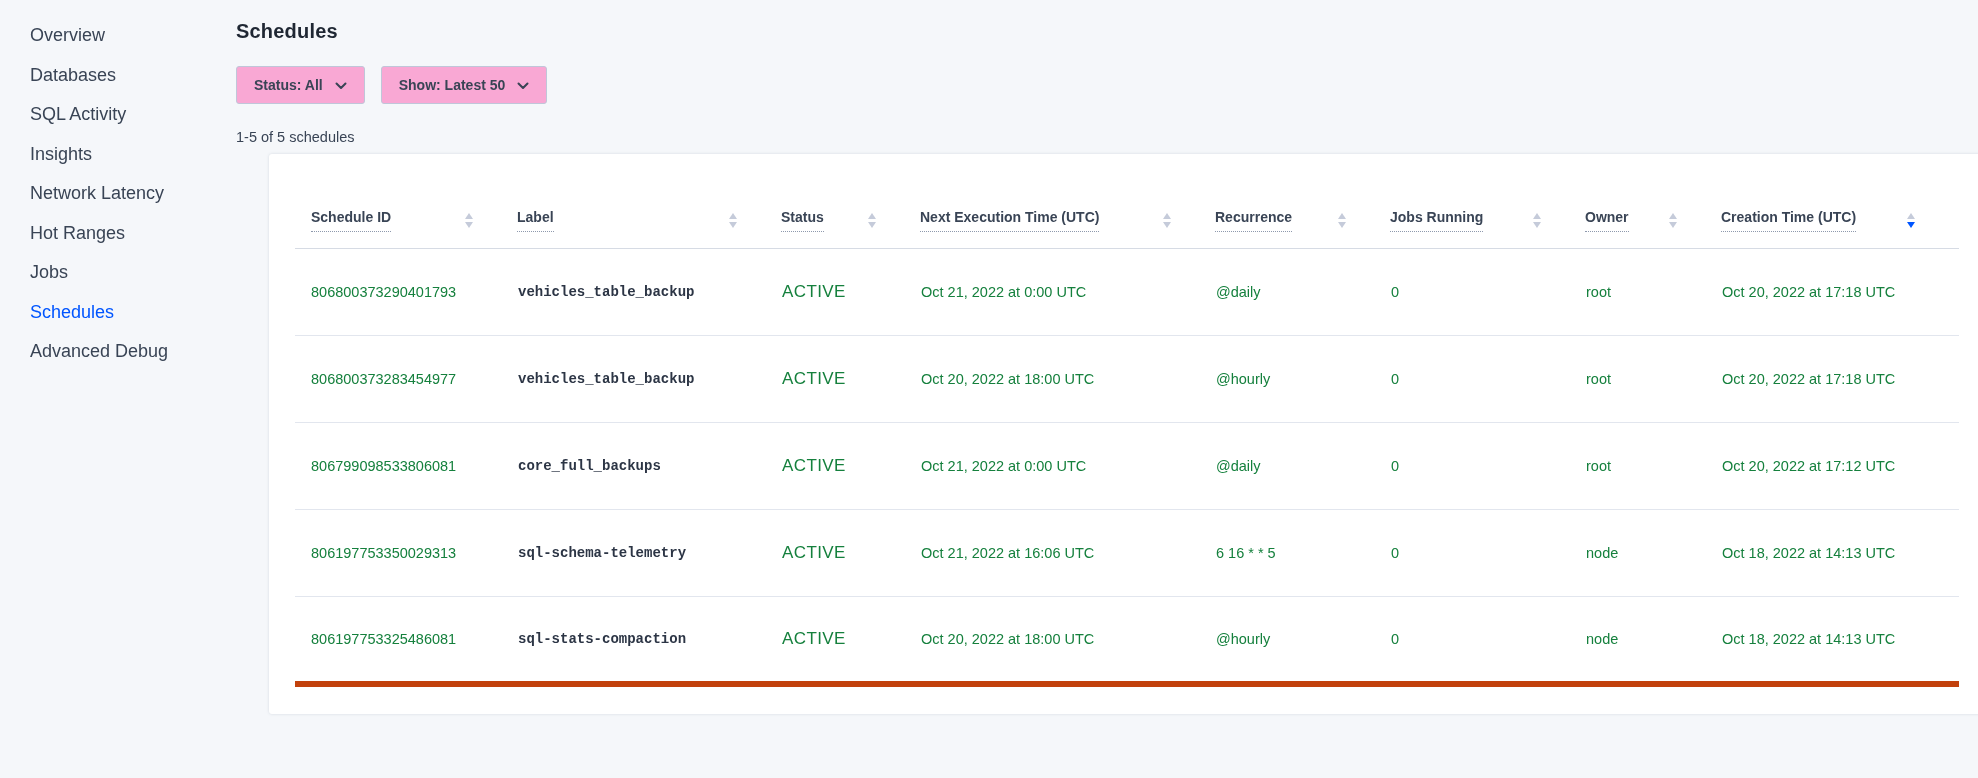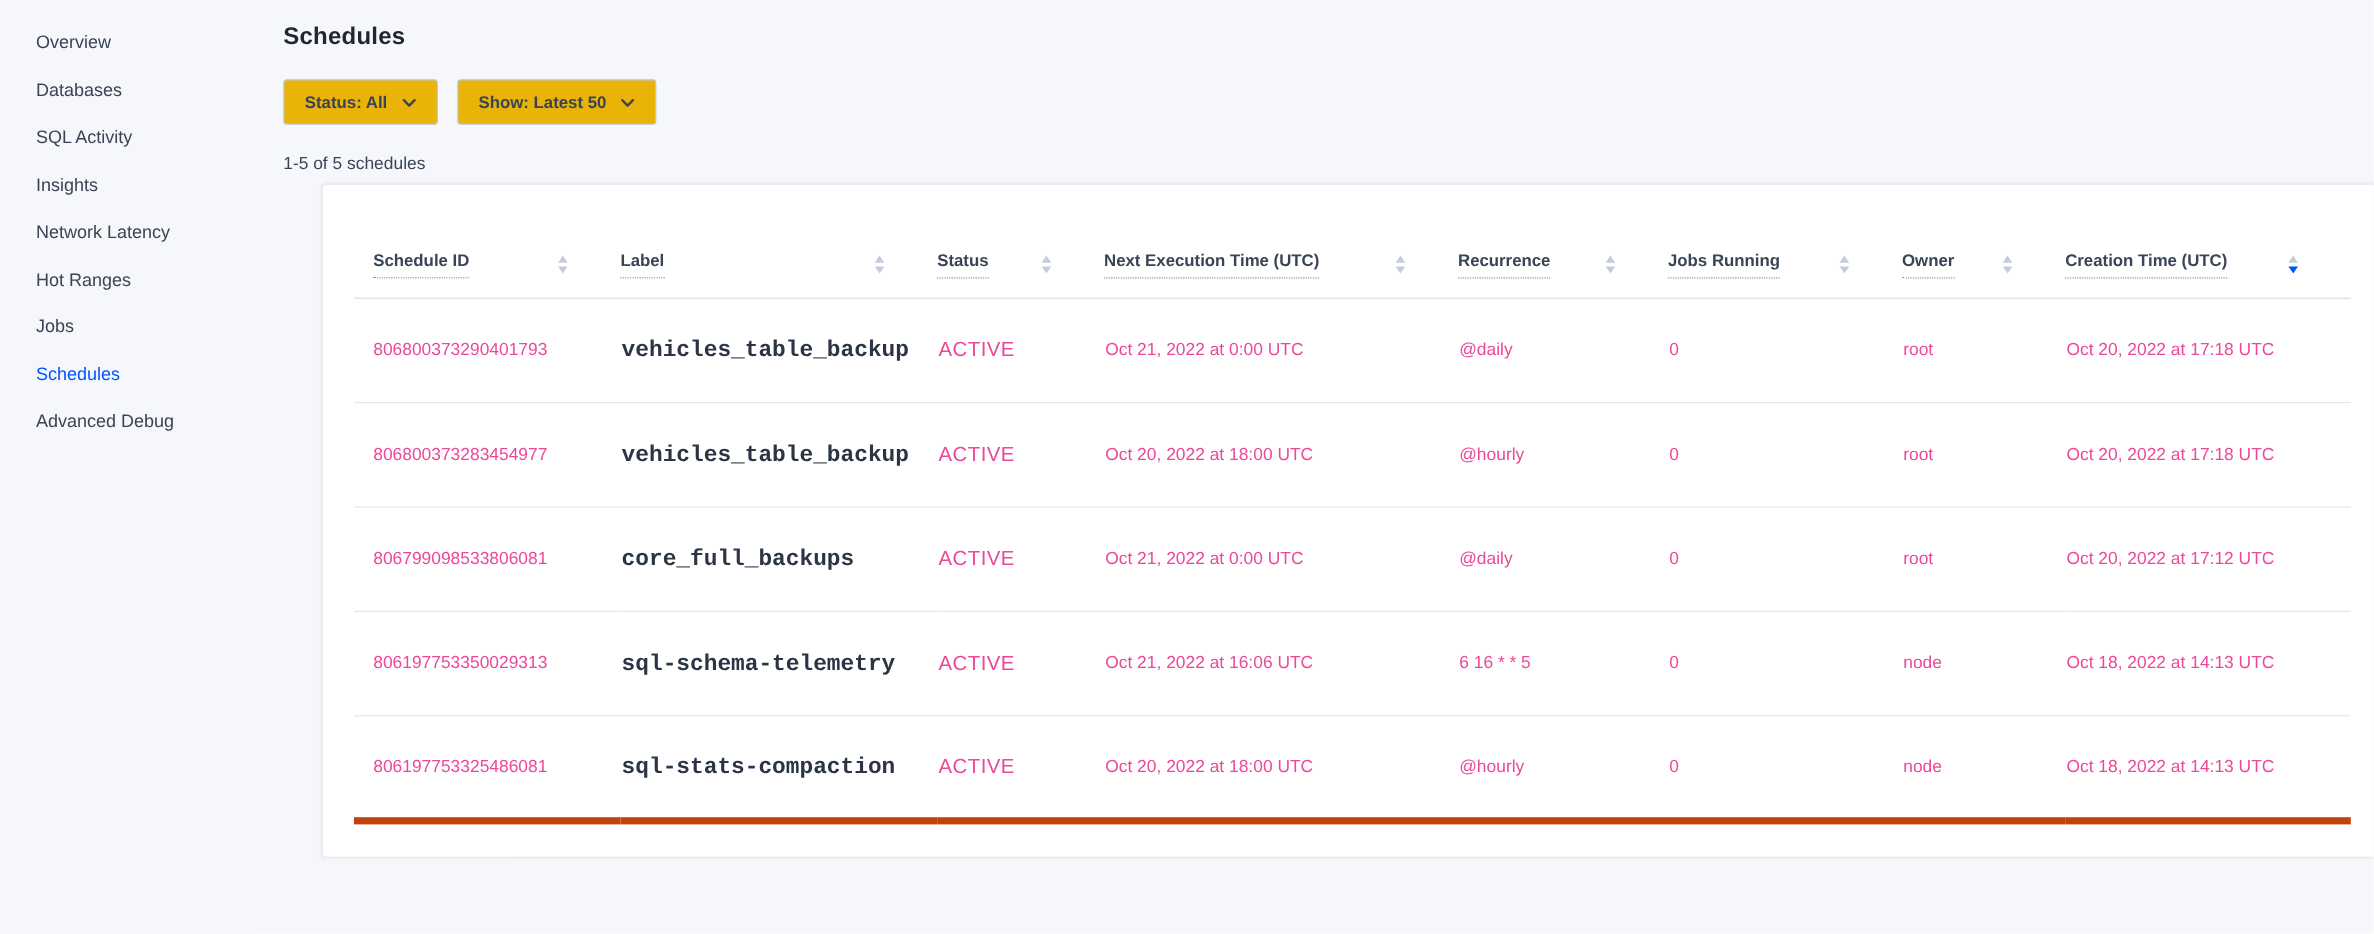--- a/index.html
+++ b/index.html
@@ -10,32 +10,32 @@
     font-family:"Liberation Sans","DejaVu Sans",sans-serif;
     color:#394455;
     overflow:hidden;
   }
   .app { display:flex; width:100%; height:100%; }
 
   
   .sidebar { width:186px; flex:0 0 186px; padding-top:16px; }
   .side-item {
     height:39.5px; display:flex; align-items:center;
-    padding-left:30px; font-size:15px; color:#394455; cursor:pointer;text-align:center;
+    padding-left:30px; font-size:18px; color:#394455; cursor:pointer;text-align:center;
   }
   .side-item.active { color:#0055ff; }
 
   
   main { flex:1; padding:0 26px 0 50px; }
   .page-title { font-size:20px; font-weight:700; color:#1f2733; margin:20px 0 0; letter-spacing:0.2px; }
 
   .filters { display:flex; gap:16px; margin-top:23px; }
   .filter-btn {
     display:flex; align-items:center; gap:12px;
-    background:#eab308; border:1px solid #c0c6d9; border-radius:3px;
+    background:#f9a8d4; border:1px solid #c0c6d9; border-radius:3px;
     height:38px; padding:0 17px;
     font-size:14px; font-weight:700; color:#394455;
     font-family:inherit; cursor:pointer;
   }
   .chev { display:inline-flex; margin-top:1px; }
 
   .count { margin-top:25px; font-size:14.5px; color:#394455; }
 
   .card {
     margin-top:9px; background:#ffffff; border-radius:3px;
@@ -55,28 +55,28 @@
     border-bottom:1px dotted #8e99ad; padding-bottom:6px; white-space:nowrap;
   }
   .sort { display:flex; flex-direction:column; align-items:center; gap:3px; cursor:pointer; flex:0 0 auto; margin-left:8px; }
   .arr { width:0; height:0; border-left:4.5px solid transparent; border-right:4.5px solid transparent; }
   .arr-up { border-bottom:6px solid #c5cbda; }
   .arr-down { border-top:6px solid #c5cbda; }
   .arr-down.active { border-top-color:#0055ff; }
 
   td {
     height:87px; border-bottom:1px solid #e2e6ee;
-    font-size:14.5px; color:#ec4899; padding-right:44px;
+    font-size:14.5px; color:#15803d; padding-right:44px;
     white-space:nowrap; overflow:hidden;
   }
   tbody tr:last-child td { border-bottom:6px solid #c2410c; }
   th:first-child, td:first-child { padding-left:16px; }
   td.c-label {
     font-family:"Liberation Mono","DejaVu Sans Mono",monospace;
-    font-weight:700; font-size:19px; color:#2c3545;
+    font-weight:700; font-size:14px; color:#2c3545;
   }
   td.c-status { font-size:17px; letter-spacing:0.4px; }
 </style>
 </head>
 <body>
 
 <div class="app">
   <nav class="sidebar" id="sidebar">
       <div class="side-item">Overview</div>
       <div class="side-item">Databases</div>

